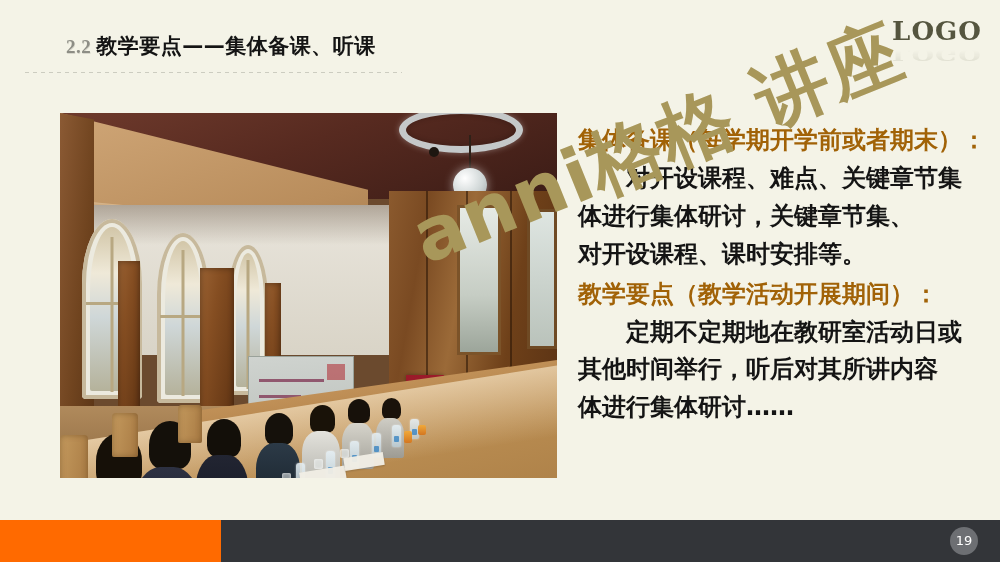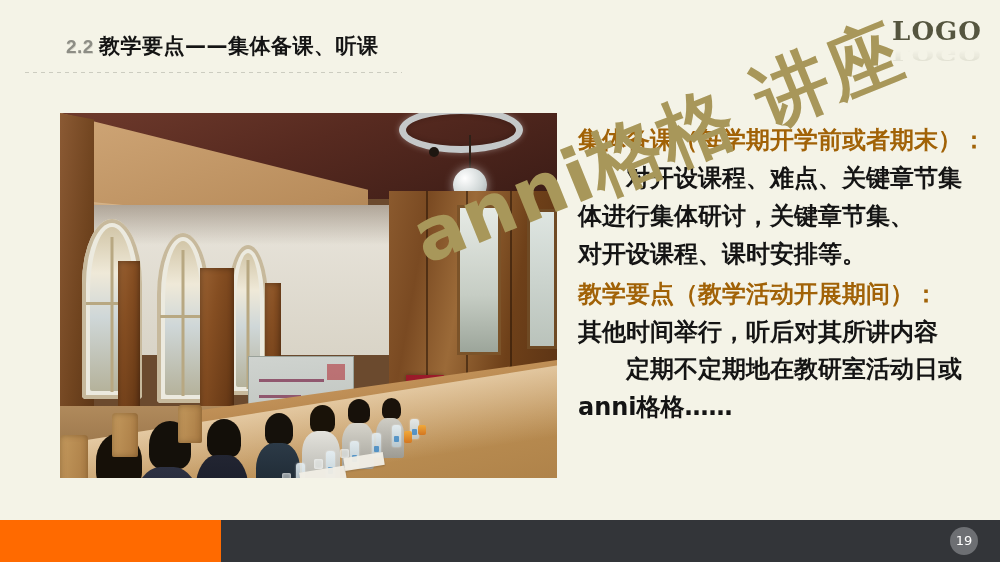--- a/index.html
+++ b/index.html
@@ -10,21 +10,21 @@
     position:relative;
   }
 
   
   .slide-title {
     position:absolute; left:66px; top:32px;
     font-size:21px; font-weight:bold; color:#141414;
     letter-spacing:0.5px; white-space:nowrap;
   }
   .slide-title .num {
-    font-family:Liberation Sans, sans-serif;
+    font-family:Liberation Serif, serif;
     color:#8d8d85; font-size:19px; font-weight:bold; margin-right:5px;
     text-shadow:0.5px 0.5px 0 #d8d7cc;
   }
   .title-rule {
     position:absolute; left:25px; top:72px; width:377px; height:1px;
     background-image:linear-gradient(to right,#ccccc0 0px,#ccccc0 4px,transparent 4px,transparent 8px);
     background-size:8px 1px; background-repeat:repeat-x;
   }
 
   
@@ -457,23 +457,23 @@
 
 <div class="content">
   <div class="para">
     <span class="blk hl">集体备课（每学期开学前或者期末）：</span>
     <span class="blk indent">对开设课程、难点、关键章节集</span>
     <span class="blk">体进行集体研讨，关键章节集、</span>
     <span class="blk">对开设课程、课时安排等。</span>
   </div>
   <div class="para">
     <span class="blk hl">教学要点（教学活动开展期间）：</span>
+    <span class="blk indent">定期不定期地在教研室活动日或</span>
     <span class="blk">其他时间举行，听后对其所讲内容</span>
-    <span class="blk indent">定期不定期地在教研室活动日或</span>
-    <span class="blk">anni格格……</span>
+    <span class="blk">体进行集体研讨……</span>
   </div>
 </div>
 
 <div class="watermark">anni格格 讲座</div>
 
 <div class="footer-bar"></div>
 <div class="footer-accent"></div>
 <div class="page-badge">19</div>
 
 </body></html>

